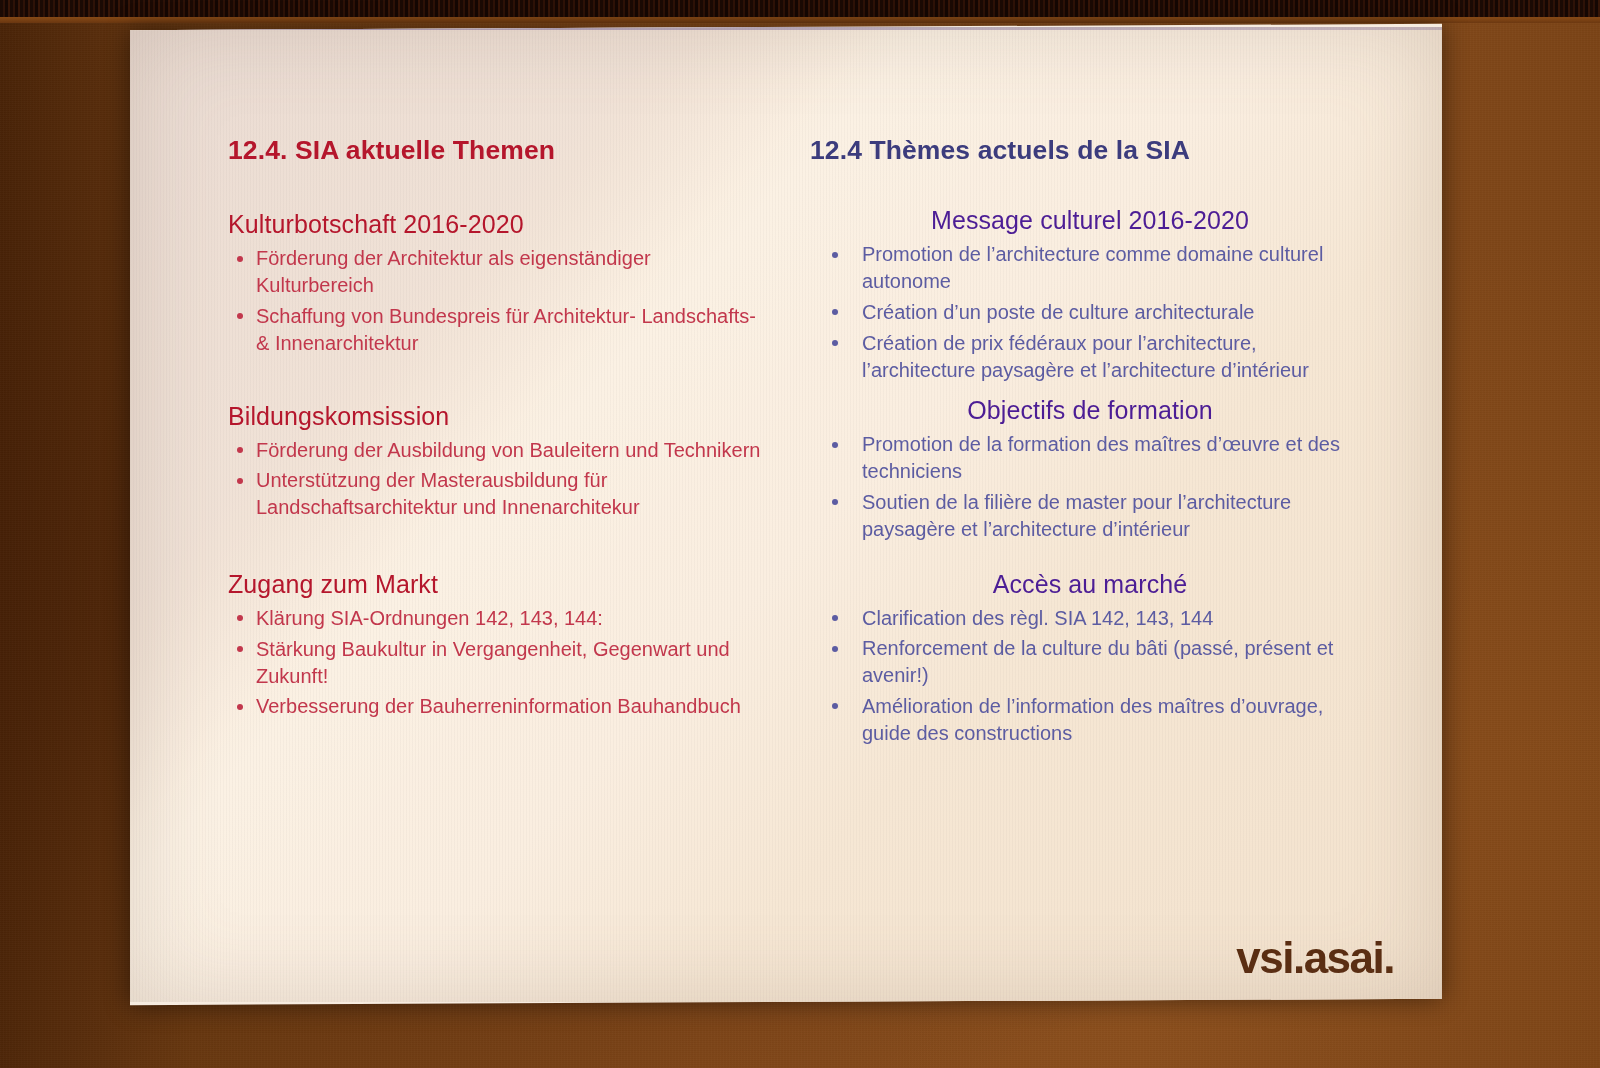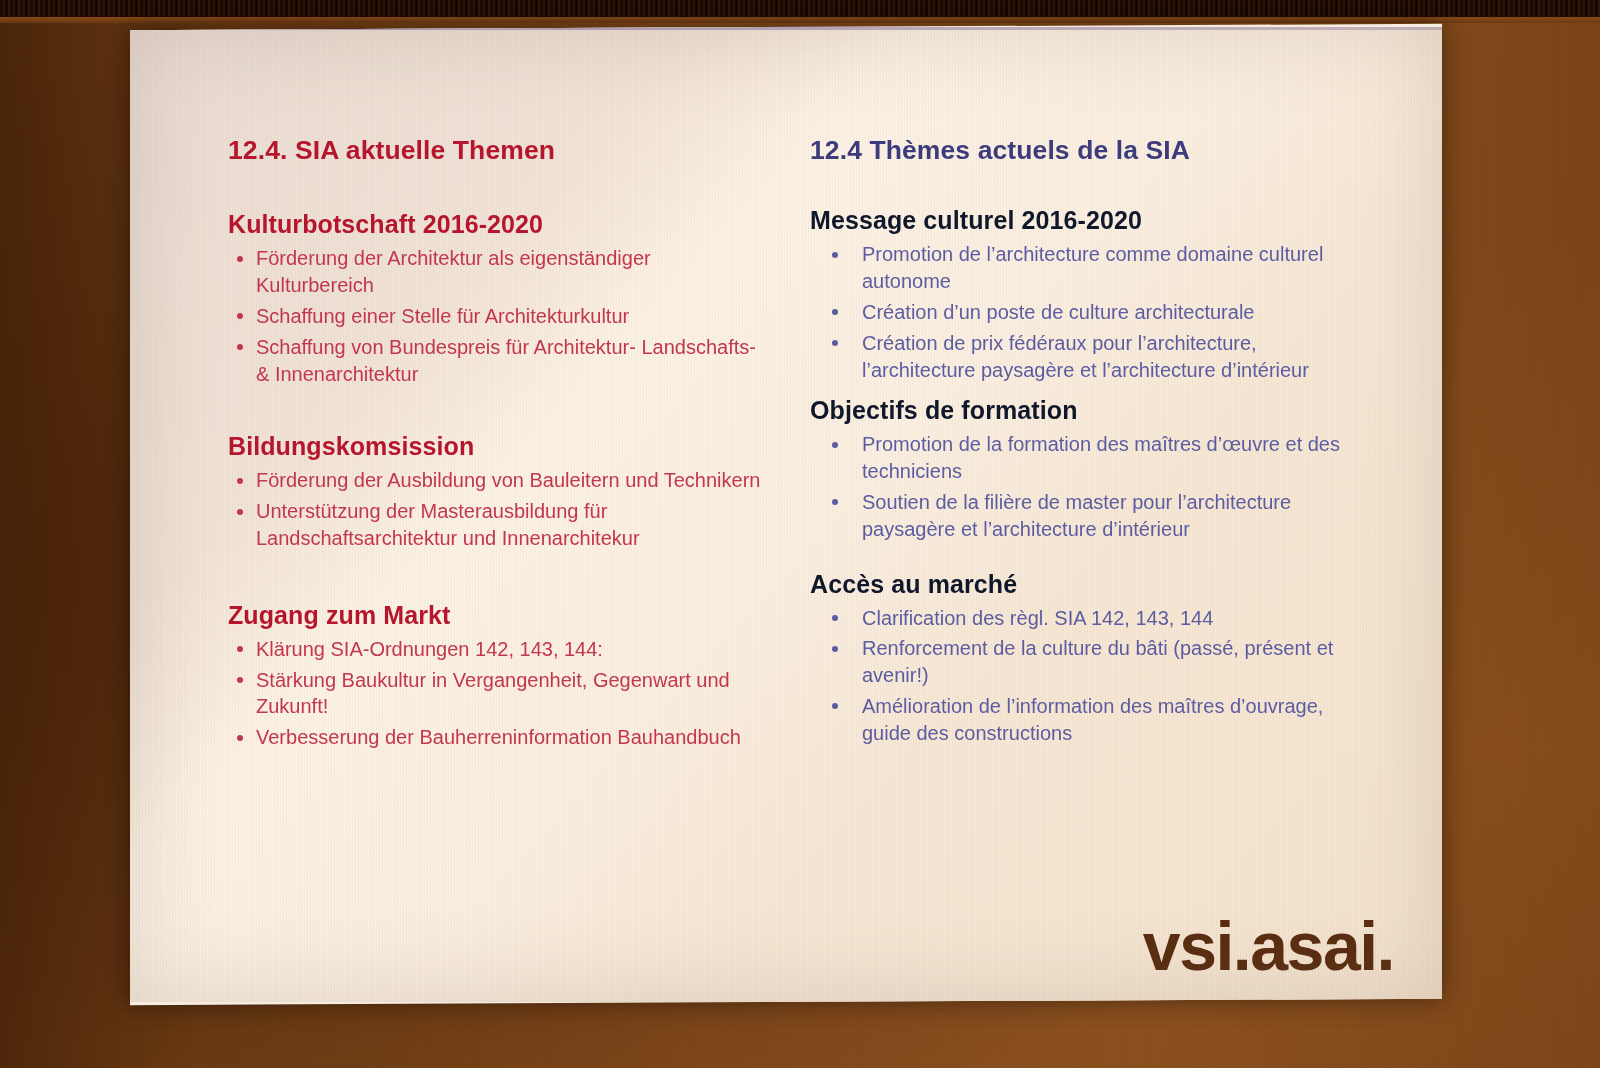--- a/index.html
+++ b/index.html
@@ -143,21 +143,21 @@
   .col-title {
     font-size: 26.5px;
     font-weight: bold;
     letter-spacing: .1px;
     margin: 0 0 44px 0;
     line-height: 1.15;
   }
   .section { margin-bottom: 31px; }
   .section-heading {
     font-size: 25px;
-    font-weight: bold;
+    font-weight: normal;
     margin: 0 0 6px 0;
     line-height: 1.2;
     letter-spacing: .1px;
   }
   ul.bullets {
     list-style: none;
     margin: 0;
     padding: 0;
   }
   ul.bullets li {
@@ -177,32 +177,32 @@
   
   .col-de .col-title { color: #b5162c; }
   .col-de .section-heading { color: #b5162c; }
   .col-de ul.bullets li { color: #c2374c; padding-left: 28px; }
   .col-de ul.bullets li .dot { left: 9px; background: #c2374c; }
   .col-de .sec-1 { margin-bottom: 44px; }
   .col-de .sec-2 { margin-bottom: 48px; }
 
   
   .col-fr .col-title { color: #3c3c7d; margin-bottom: 40px; }
-  .col-fr .section-heading { color: #0f172a; }
+  .col-fr .section-heading { color: #4c1d95; text-align: center; }
   .col-fr ul.bullets li { color: #5c5ca2; padding-left: 52px; }
   .col-fr ul.bullets li .dot { left: 22px; background: #5c5ca2; }
   .col-fr .sec-1 { margin-bottom: 12px; }
   .col-fr .sec-2 { margin-bottom: 26px; }
 
   
   .logo {
     position: absolute;
     right: 48px;
     bottom: 22px;
-    font-size: 68px;
+    font-size: 44px;
     font-weight: bold;
     letter-spacing: -1.5px;
     color: #5a2d11;
     line-height: 1;
     font-family: "Liberation Sans", sans-serif;
   }
 </style>
 </head>
 <body>
 
@@ -226,24 +226,20 @@
 
           <div class="section sec-1">
             <h2 class="section-heading">Kulturbotschaft 2016-2020</h2>
             <ul class="bullets">
               <li>
                 <span class="dot"></span>
                 <span>Förderung der Architektur als eigenständiger Kulturbereich</span>
               </li>
               <li>
                 <span class="dot"></span>
-                <span>Schaffung einer Stelle für Architekturkultur</span>
-              </li>
-              <li>
-                <span class="dot"></span>
                 <span>Schaffung von Bundespreis für Architektur- Landschafts- &amp; Innenarchitektur</span>
               </li>
             </ul>
           </div>
 
           <div class="section sec-2">
             <h2 class="section-heading">Bildungskomsission</h2>
             <ul class="bullets">
               <li>
                 <span class="dot"></span>

